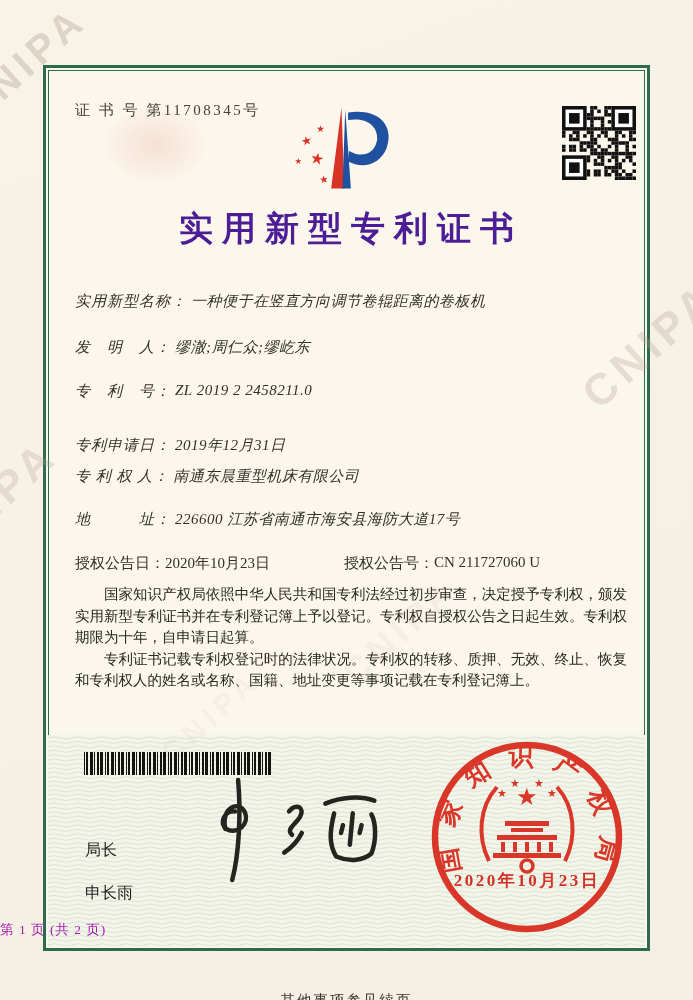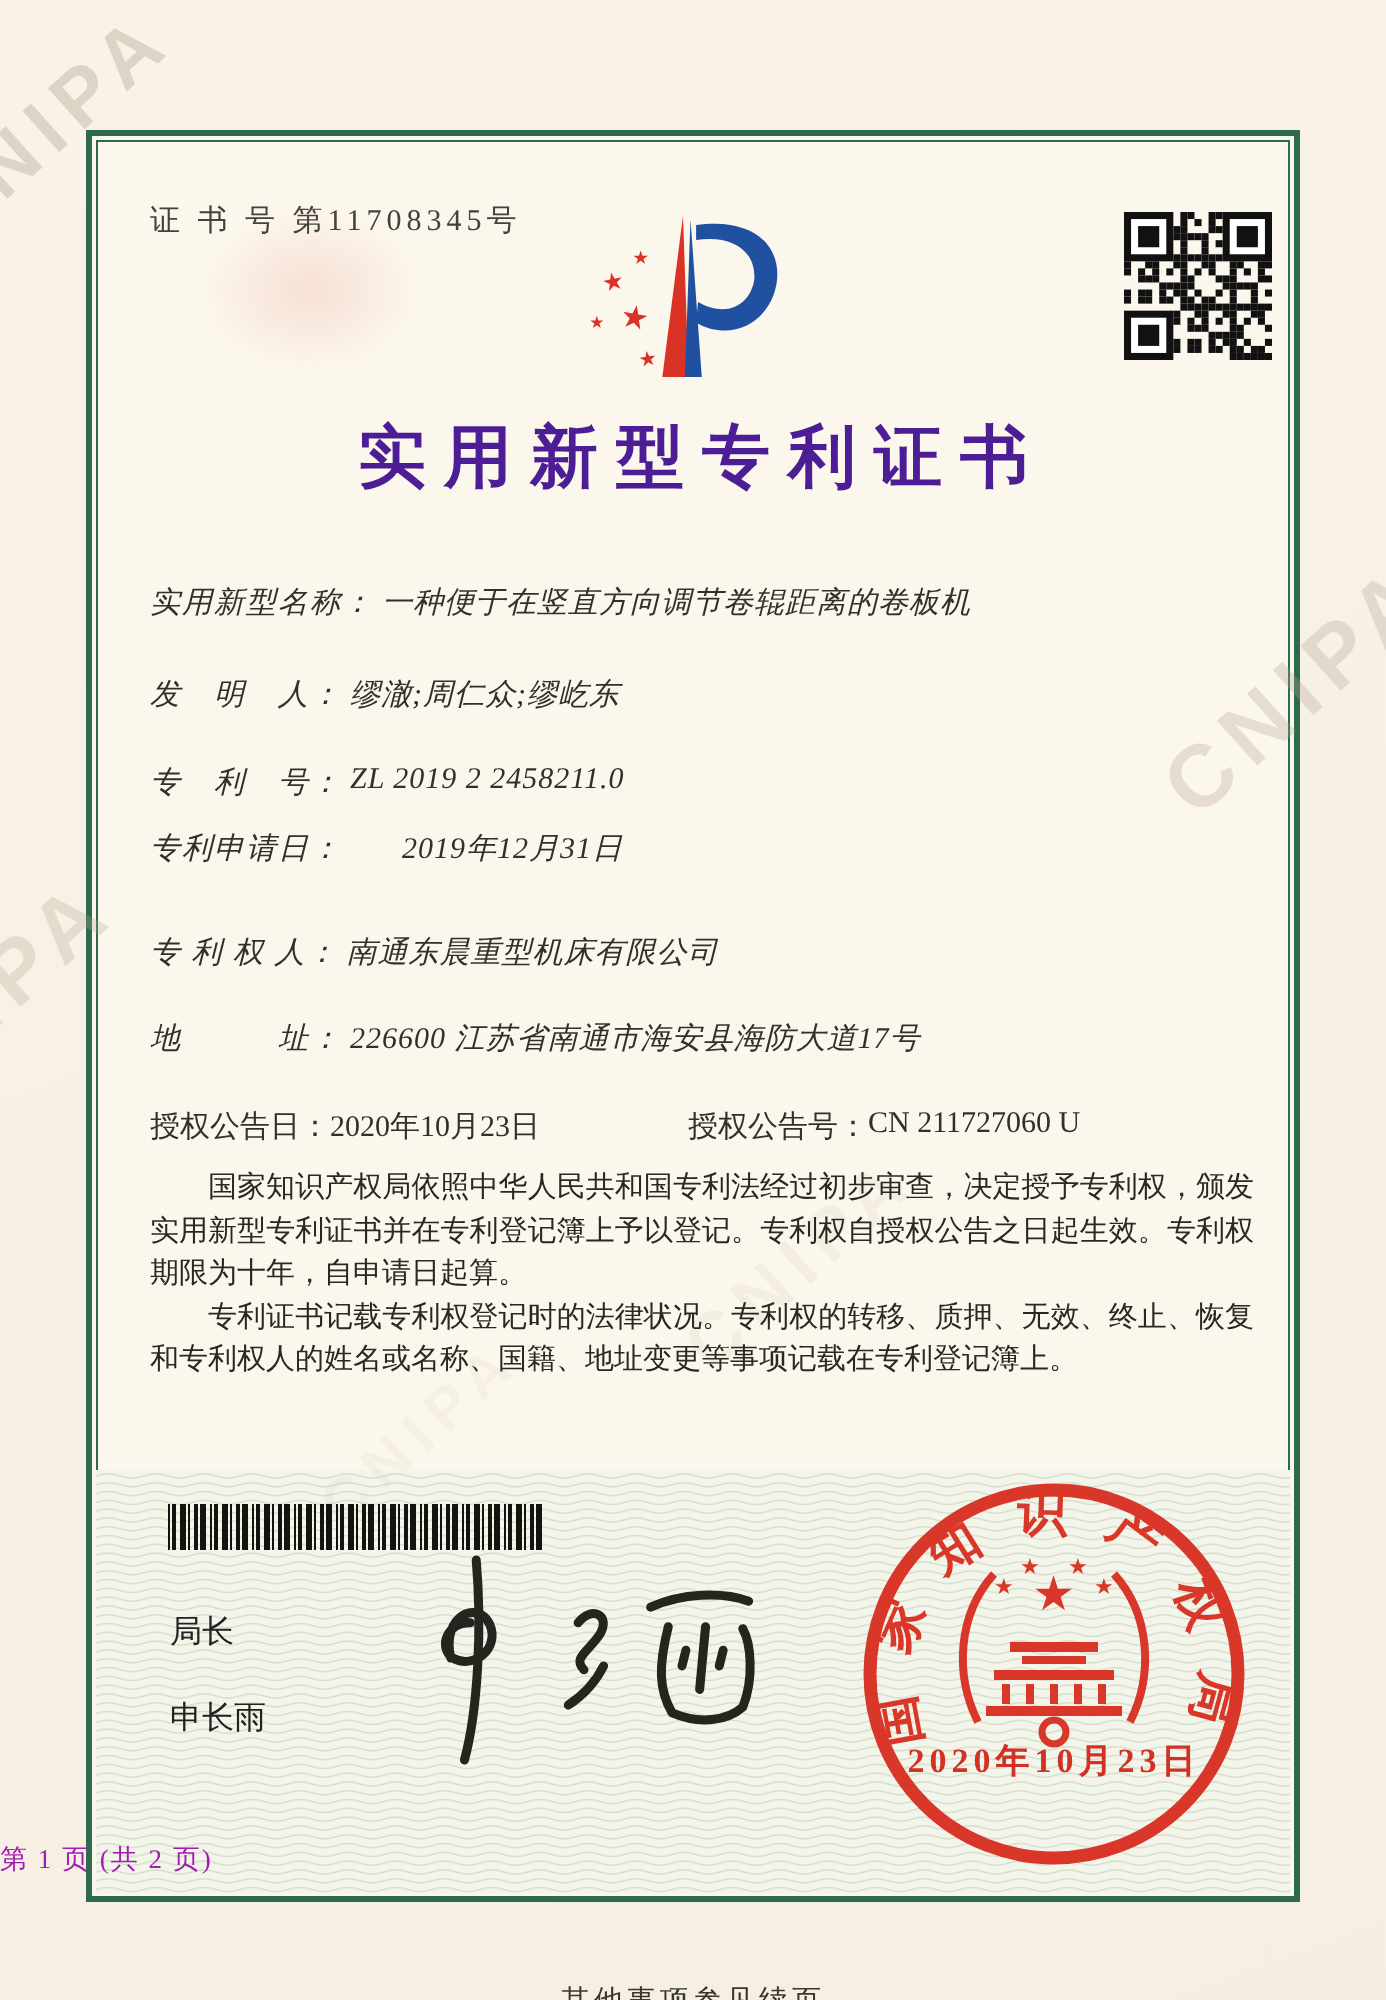--- a/index.html
+++ b/index.html
@@ -53,35 +53,35 @@
     text-align:center; font-size:34px; font-weight:bold; color:#4c1d95;
     letter-spacing:9px; text-indent:9px;
   }
 
   
   .row{ position:absolute; left:75px; z-index:3; display:flex;
     font-size:15px; color:#33302b; white-space:pre;font-style:italic; }
   .row .lbl{ white-space:pre; letter-spacing:1px; }
   .row .val{ margin-left:4px; letter-spacing:.5px; }
   .r0{ top:292px; } .r1{ top:338px; } .r2{ top:382px; }
-  .r3{ top:415px;gap:26px; } .r4{ top:467px; } .r5{ top:510px; }
+  .r3{ top:436px; } .r4{ top:467px; } .r5{ top:510px; }
   .grant-row{ position:absolute; left:75px; top:554px; width:560px; z-index:3;
     display:flex; font-size:15px; color:#33302b; white-space:pre; }
   .grant-row .gap{ width:74px; }
 
   
   .body-text{
     position:absolute; left:75px; top:584px; width:552px; z-index:3;
     font-size:14.5px; line-height:21.6px; color:#2a2823; text-align:justify;
   }
   .body-text p{ text-indent:2em; }
 
   
   .barcode{ position:absolute; left:84px; top:752px; width:192px; height:23px; z-index:3; }
-  .director{ position:absolute; left:85px; top:806px; z-index:3; font-size:16px; color:#222; }
+  .director{ position:absolute; left:85px; top:840px; z-index:3; font-size:16px; color:#222; }
   .director .name{ margin-top:22px; }
   .signature{ position:absolute; left:194px; top:772px; width:196px; height:118px; z-index:4; }
 
   .seal{ position:absolute; left:427px; top:737px; width:200px; height:200px; z-index:4; }
 
   .page-num{
     position:absolute; left:0; top:921px; width:693px; z-index:5;
     text-align:left; font-size:13.5px; color:#a21caf; letter-spacing:1px;
   }
   .continuation{

